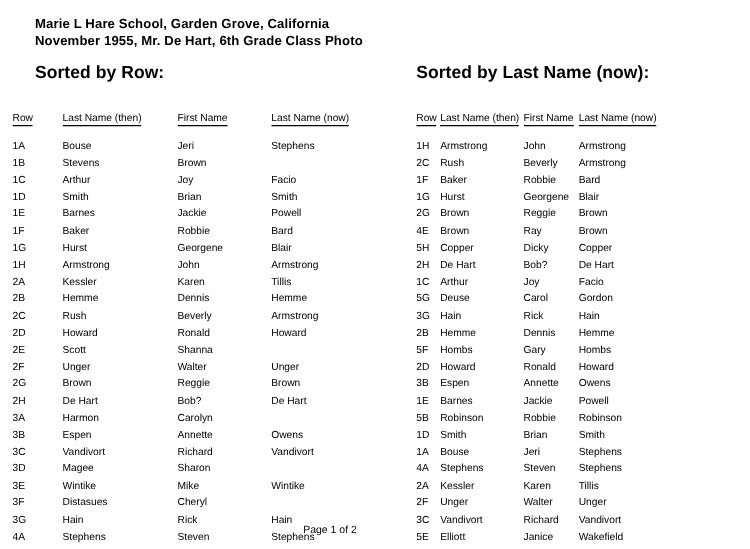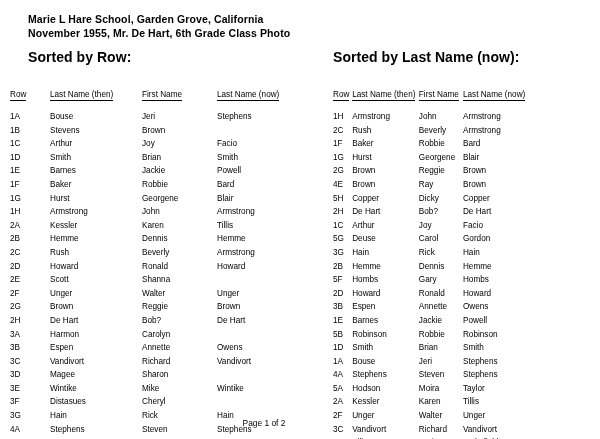--- a/index.html
+++ b/index.html
@@ -410,26 +410,20 @@
             <td class="c-first col-first">Jeri</td>
             <td class="c-now col-now">Stephens</td>
           </tr>
           <tr>
             <td class="c-row col-row">4A</td>
             <td class="c-then col-then">Stephens</td>
             <td class="c-first col-first">Steven</td>
             <td class="c-now col-now">Stephens</td>
           </tr>
           <tr>
-            <td class="c-row col-row">5A</td>
-            <td class="c-then col-then">Hodson</td>
-            <td class="c-first col-first">Moira</td>
-            <td class="c-now col-now">Taylor</td>
-          </tr>
-          <tr>
             <td class="c-row col-row">2A</td>
             <td class="c-then col-then">Kessler</td>
             <td class="c-first col-first">Karen</td>
             <td class="c-now col-now">Tillis</td>
           </tr>
           <tr>
             <td class="c-row col-row">2F</td>
             <td class="c-then col-then">Unger</td>
             <td class="c-first col-first">Walter</td>
             <td class="c-now col-now">Unger</td>

